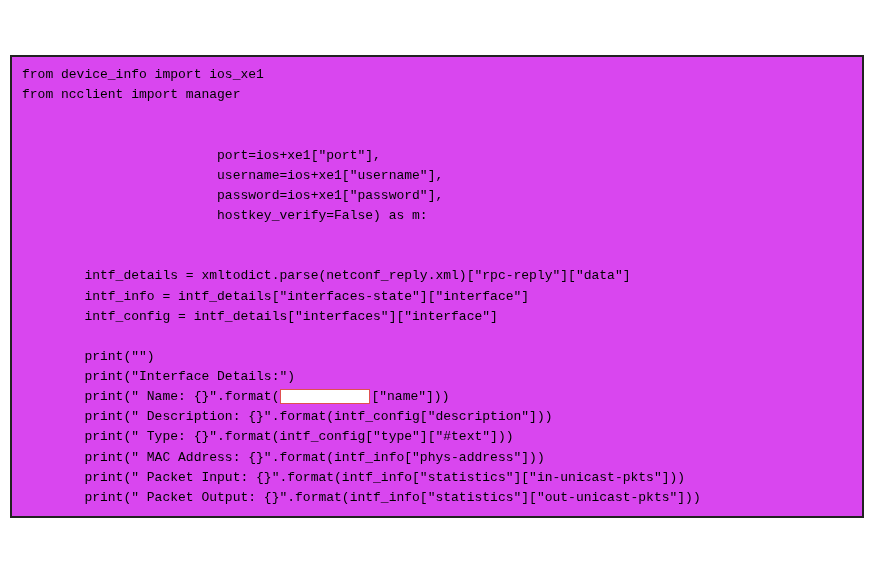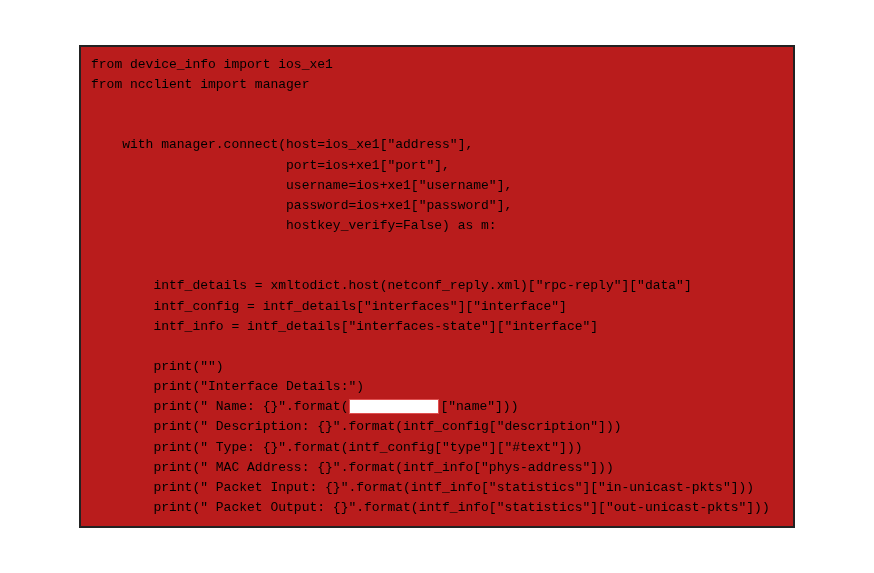--- a/index.html
+++ b/index.html
@@ -13,23 +13,23 @@
       font-family: 'Courier New', Courier, monospace;
       font-size: 13px;
       display: flex;
       justify-content: center;
       align-items: center;
       min-height: 100vh;
       padding: 10px;
     }
 
     .code-container {
-      width: 716px;
+      width: 854px;
       border: 2px solid #222;
-      background: #b91c1c;
+      background: #d946ef;
       padding: 8px 10px;
       line-height: 1.55;
     }
 
     .code-line {
       white-space: pre;
       font-family: 'Courier New', Courier, monospace;
       font-size: 13px;
       color: #000000;
     }
@@ -50,30 +50,29 @@
     }
   </style>
 </head>
 <body>
 
 <div class="code-container">
   <div class="code-line">from device_info import ios_xe1</div>
   <div class="code-line">from ncclient import manager</div>
   <div class="code-line blank"> </div>
   <div class="code-line blank"> </div>
-  <div class="code-line">    with manager.connect(host=ios_xe1["address"],</div>
   <div class="code-line">                         port=ios+xe1["port"],</div>
   <div class="code-line">                         username=ios+xe1["username"],</div>
   <div class="code-line">                         password=ios+xe1["password"],</div>
   <div class="code-line">                         hostkey_verify=False) as m:</div>
   <div class="code-line blank"> </div>
   <div class="code-line blank"> </div>
-  <div class="code-line">        intf_details = xmltodict.host(netconf_reply.xml)["rpc-reply"]["data"]</div>
+  <div class="code-line">        intf_details = xmltodict.parse(netconf_reply.xml)["rpc-reply"]["data"]</div>
+  <div class="code-line">        intf_info = intf_details["interfaces-state"]["interface"]</div>
   <div class="code-line">        intf_config = intf_details["interfaces"]["interface"]</div>
-  <div class="code-line">        intf_info = intf_details["interfaces-state"]["interface"]</div>
   <div class="code-line blank"> </div>
   <div class="code-line">        print("")</div>
   <div class="code-line">        print("Interface Details:")</div>
   <div class="code-line">        print(" Name: {}".format(<span class="highlight-box"></span>["name"]))</div>
   <div class="code-line">        print(" Description: {}".format(intf_config["description"]))</div>
   <div class="code-line">        print(" Type: {}".format(intf_config["type"]["#text"]))</div>
   <div class="code-line">        print(" MAC Address: {}".format(intf_info["phys-address"]))</div>
   <div class="code-line">        print(" Packet Input: {}".format(intf_info["statistics"]["in-unicast-pkts"]))</div>
   <div class="code-line">        print(" Packet Output: {}".format(intf_info["statistics"]["out-unicast-pkts"]))</div>
 </div>

